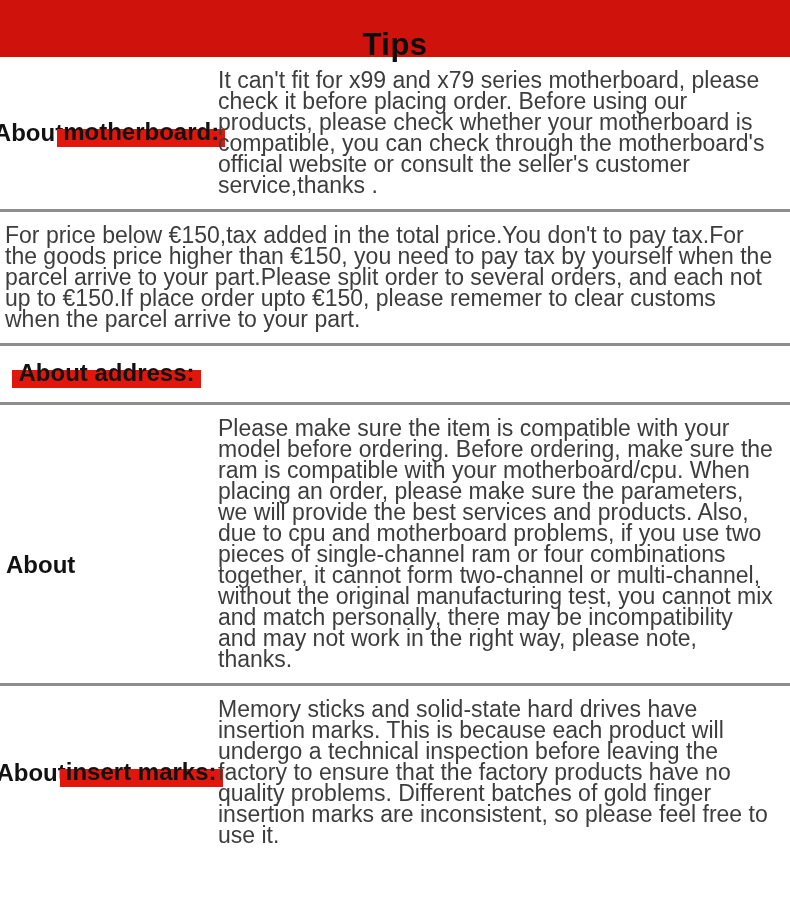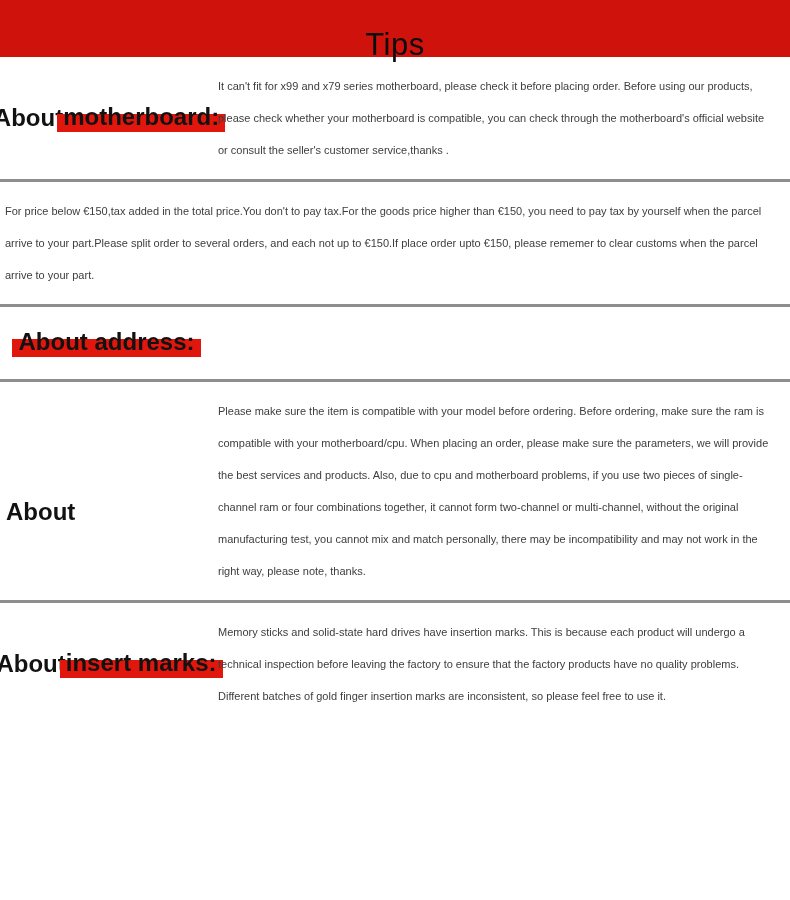--- a/index.html
+++ b/index.html
@@ -22,21 +22,21 @@
     width: 100%;
     height: 57px;
     background: var(--header-red);
     display: flex;
     align-items: center;
     justify-content: center;
   }
   .tips-header h1 {
     color: #0d0d0d;
     font-size: 31px;
-    font-weight: 400;
+    font-weight: 700;
     letter-spacing: 0.5px;
     line-height: 1;
     padding-bottom: 4px;
     margin-top: 35px;
   }
 
   
   main { display: block; width: 100%; }
   .section {
     display: flex;
@@ -62,31 +62,31 @@
     text-align: center;
     color: var(--label-text);
     font-size: 24px;
     font-weight: 700;
     line-height: 26px;
     white-space: nowrap;
   }
   .label-line.hl {
     background-image: linear-gradient(transparent 34%, var(--highlight-red) 34%);
     padding: 0 6px 2px 6px;
-    margin: 12px -6px;
+    margin: 4px -6px;
   }
 
   .body-col {
     flex: 1 1 auto;
     padding: 13px 16px 13px 5px;
   }
   .body-text {
     color: var(--body-text);
-    font-size: 11px;
-    line-height: 32px;
+    font-size: 23px;
+    line-height: 21px;
     font-weight: 400;
     text-align: left;
   }
 </style>
 </head>
 <body>
 
 <header class="tips-header">
   <h1>Tips</h1>
 </header>

